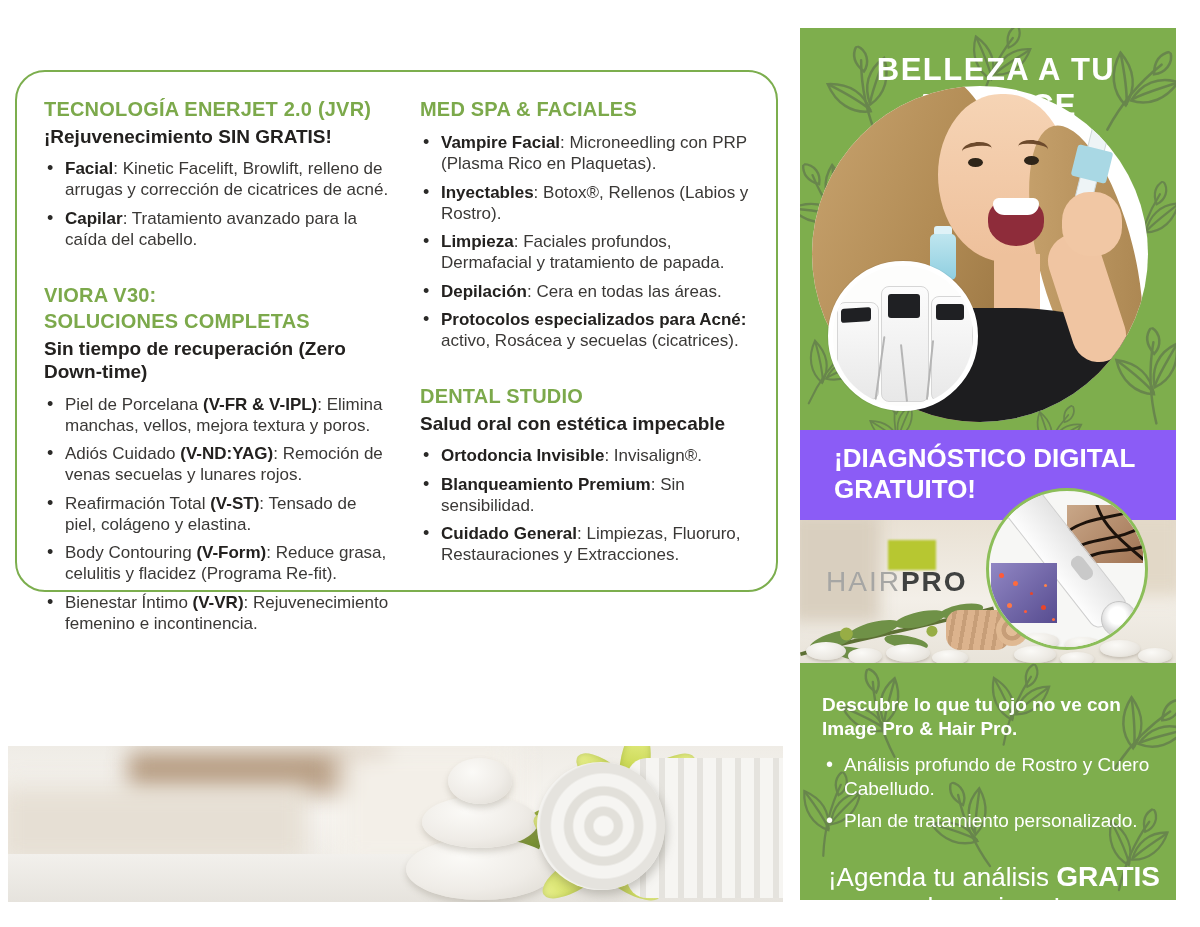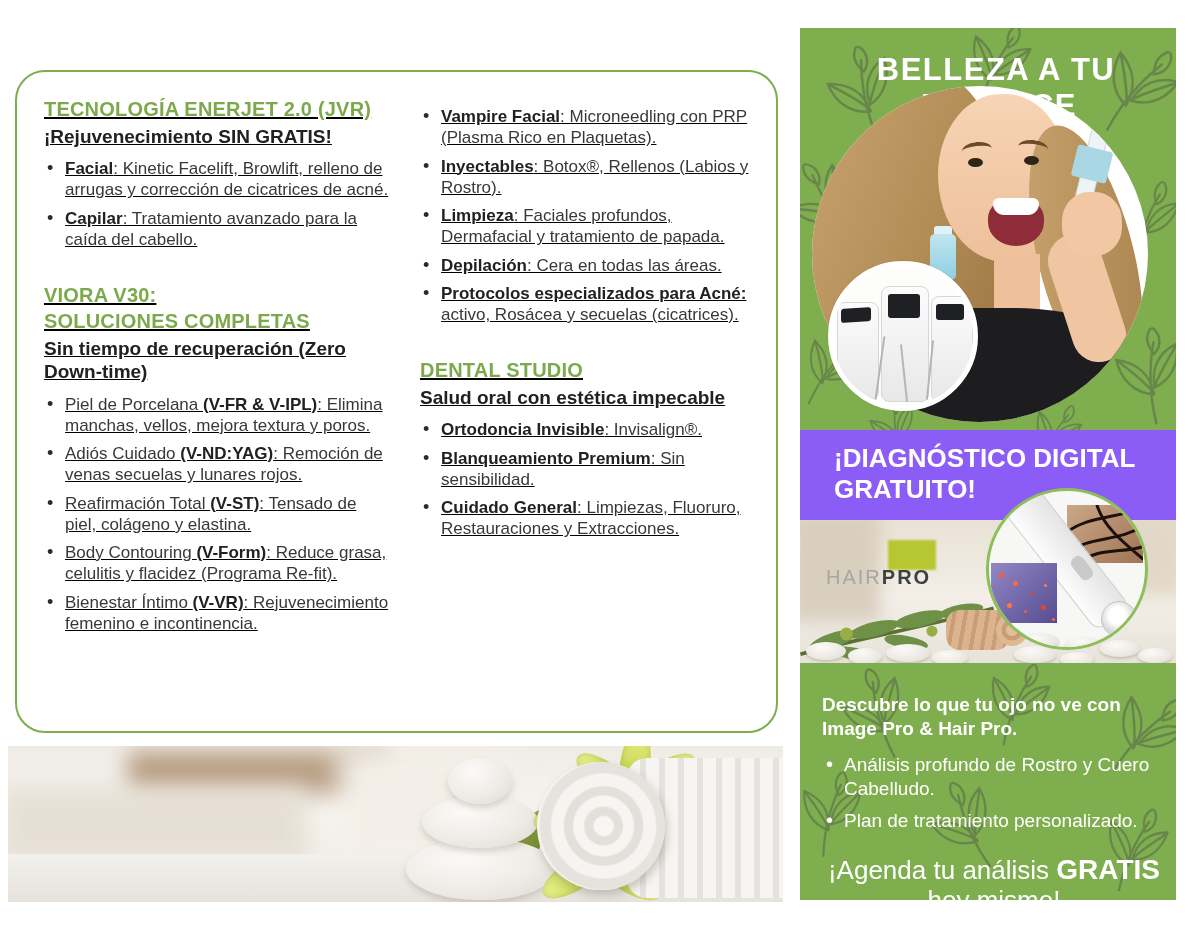--- a/index.html
+++ b/index.html
@@ -4,22 +4,22 @@
 <style>
   html,body{margin:0;padding:0}
   body{
     width:1200px;height:927px;position:relative;overflow:hidden;
     background:#ffffff;
     font-family:"Liberation Sans", sans-serif;
     -webkit-font-smoothing:antialiased;
   }
   
   .left-box{
-    position:absolute;left:15px;top:70px;width:763px;height:663px;
-    border:2px solid #7cae4e;border-radius:30px;box-sizing:border-box;background:#fff;text-decoration:underline;
+    position:absolute;left:15px;top:70px;width:763px;height:522px;
+    border:2px solid #7cae4e;border-radius:30px;box-sizing:border-box;background:#fff;
   }
   .cols{display:flex;gap:28px;padding:24px 12px 0 27px}
   .col{flex:1;min-width:0}
   .col1{max-width:362px}
   .col2{max-width:344px}
   h2.green{font-size:20px;line-height:1.3;color:#7ca94b;font-weight:bold;margin:0;letter-spacing:.2px}
   .sub{font-size:19px;font-weight:bold;color:#23211f;margin:3px 0 0;line-height:1.22}
   ul.blist{list-style:none;margin:10px 0 0;padding:0}
   ul.blist li{
     position:relative;padding-left:21px;margin-bottom:7px;
@@ -77,21 +77,21 @@
   .mach{position:absolute;background:linear-gradient(180deg,#fcfcfc,#e8e8e8);border:1px solid #d6d6d6;border-radius:8px}
   .mscreen{position:absolute;background:#1f2023;border-radius:3px}
   .mcable{position:absolute;width:2px;background:#b5b5b5;border-radius:2px}
   .diag-band{position:absolute;left:0;top:402px;width:100%;height:90px;background:#8b5cf6}
   .diag-text{margin:0;padding:13px 0 0 34px;color:#fff;font-weight:bold;font-size:26px;line-height:1.18}
   .photo-band{position:absolute;left:0;top:492px;width:100%;height:143px;overflow:hidden;
     background:linear-gradient(180deg,#e9e1d4 0%,#f3efe8 55%,#e8e3d9 100%)}
   .roomL{position:absolute;left:-10px;top:-8px;width:90px;height:110px;background:#d9cfbf;filter:blur(8px)}
   .roomR{position:absolute;right:-10px;top:-10px;width:100px;height:86px;background:#e2d8c7;filter:blur(9px)}
   .gsq{position:absolute;left:88px;top:20px;width:48px;height:30px;background:#b7c731;filter:blur(1px)}
-  .hairpro{position:absolute;left:26px;top:46px;font-size:20px;letter-spacing:2px;white-space:nowrap}
+  .hairpro{position:absolute;left:26px;top:46px;font-size:28px;letter-spacing:2px;white-space:nowrap}
   .hp-light{color:#a6a6a4;font-weight:400}
   .hp-bold{color:#3f4140;font-weight:bold}
   .pebble{position:absolute;border-radius:50%;background:radial-gradient(ellipse at 40% 30%,#fbfaf7 0%,#ece9e3 60%,#d9d5cc 100%);box-shadow:0 2px 3px rgba(120,110,95,.3)}
   .t-roll{position:absolute;left:146px;top:90px;width:64px;height:40px;border-radius:14px;
     background:repeating-linear-gradient(100deg,#dcb38d 0 7px,#c79e78 7px 11px)}
   .t-roll-face{position:absolute;left:196px;top:94px;width:32px;height:32px;border-radius:50%;
     background:radial-gradient(circle,#e3bd97 0 25%,#c79e78 28% 45%,#e0b992 48% 70%,#cda581 72% 100%)}
   .inset-circle{position:absolute;left:186px;top:460px;width:162px;height:162px;border-radius:50%;
     background:#f7f7f5;border:3px solid #8cbe59;box-sizing:border-box;overflow:hidden}
   .wand{position:absolute;left:56px;top:-10px;width:40px;height:152px;border-radius:10px;
@@ -102,21 +102,21 @@
   .ph-hair{position:absolute;right:2px;top:14px;width:76px;height:58px;background:linear-gradient(135deg,#c9a788,#a17454);overflow:hidden}
   .ph-micro{position:absolute;left:2px;top:72px;width:66px;height:60px;background:linear-gradient(135deg,#9187c4,#574c90);overflow:hidden}
   .dot{position:absolute;left:8px;top:10px;width:5px;height:5px;border-radius:50%;background:#ff5a38;
     box-shadow:14px 8px 0 0 #ff6a3c,30px 18px 0 -1px #e8452a,8px 30px 0 0 #ff7746,24px 36px 0 -1px #ff5a38,44px 10px 0 -1px #ff8246,42px 32px 0 0 #e8452a,52px 44px 0 -1px #ff6a3c}
   .bottom{position:absolute;left:0;top:635px;width:100%;height:237px;color:#fff}
   .bottom-inner{padding:30px 10px 0 22px}
   .desc{font-size:19px;font-weight:bold;line-height:1.26;margin:0}
   ul.wlist{list-style:none;margin:12px 0 0;padding:0;max-width:334px}
   ul.wlist li{position:relative;padding-left:22px;margin-bottom:9px;font-size:19px;line-height:1.25;color:#fff}
   ul.wlist li::before{content:"•";position:absolute;left:4px;top:-1px;color:#fff;font-size:20px}
-  .closing{margin-top:22px;text-align:center;font-size:26px;line-height:1.1;color:#fff}
+  .closing{margin-top:29px;text-align:center;font-size:26px;line-height:1.1;color:#fff}
   .closing .gb{font-weight:bold;font-size:28px}
   .hidden-defs{position:absolute;width:0;height:0;overflow:hidden}
 </style>
 </head>
 <body>
 
 <svg class="hidden-defs" aria-hidden="true">
   <defs>
     <symbol id="leaf" viewBox="0 0 120 120">
       <g fill="none" stroke="currentColor" stroke-width="3" stroke-linecap="round">
@@ -167,20 +167,21 @@
           <li><span>Adiós Cuidado </span><span class="bb">(V-ND:YAG)</span><span>: Remoción de venas secuelas y lunares rojos.</span></li>
           <li><span>Reafirmación Total </span><span class="bb">(V-ST)</span><span>: Tensado de piel, colágeno y elastina.</span></li>
           <li><span>Body Contouring </span><span class="bb">(V-Form)</span><span>: Reduce grasa, celulitis y flacidez (Programa Re-fit).</span></li>
           <li><span>Bienestar Íntimo </span><span class="bb">(V-VR)</span><span>: Rejuvenecimiento femenino e incontinencia.</span></li>
         </ul>
       </section>
     </div>
 
     <div class="col col2">
       <section>
+        <h2 class="green">MED SPA &amp; FACIALES</h2>
         <ul class="blist">
           <li><span class="bb">Vampire Facial</span><span>: Microneedling con PRP (Plasma Rico en Plaquetas).</span></li>
           <li><span class="bb">Inyectables</span><span>: Botox®, Rellenos (Labios y Rostro).</span></li>
           <li><span class="bb">Limpieza</span><span>: Faciales profundos, Dermafacial y tratamiento de papada.</span></li>
           <li><span class="bb">Depilación</span><span>: Cera en todas las áreas.</span></li>
           <li><span class="bb">Protocolos especializados para Acné:</span><span> activo, Rosácea y secuelas (cicatrices).</span></li>
         </ul>
       </section>
 
       <section class="sec">

